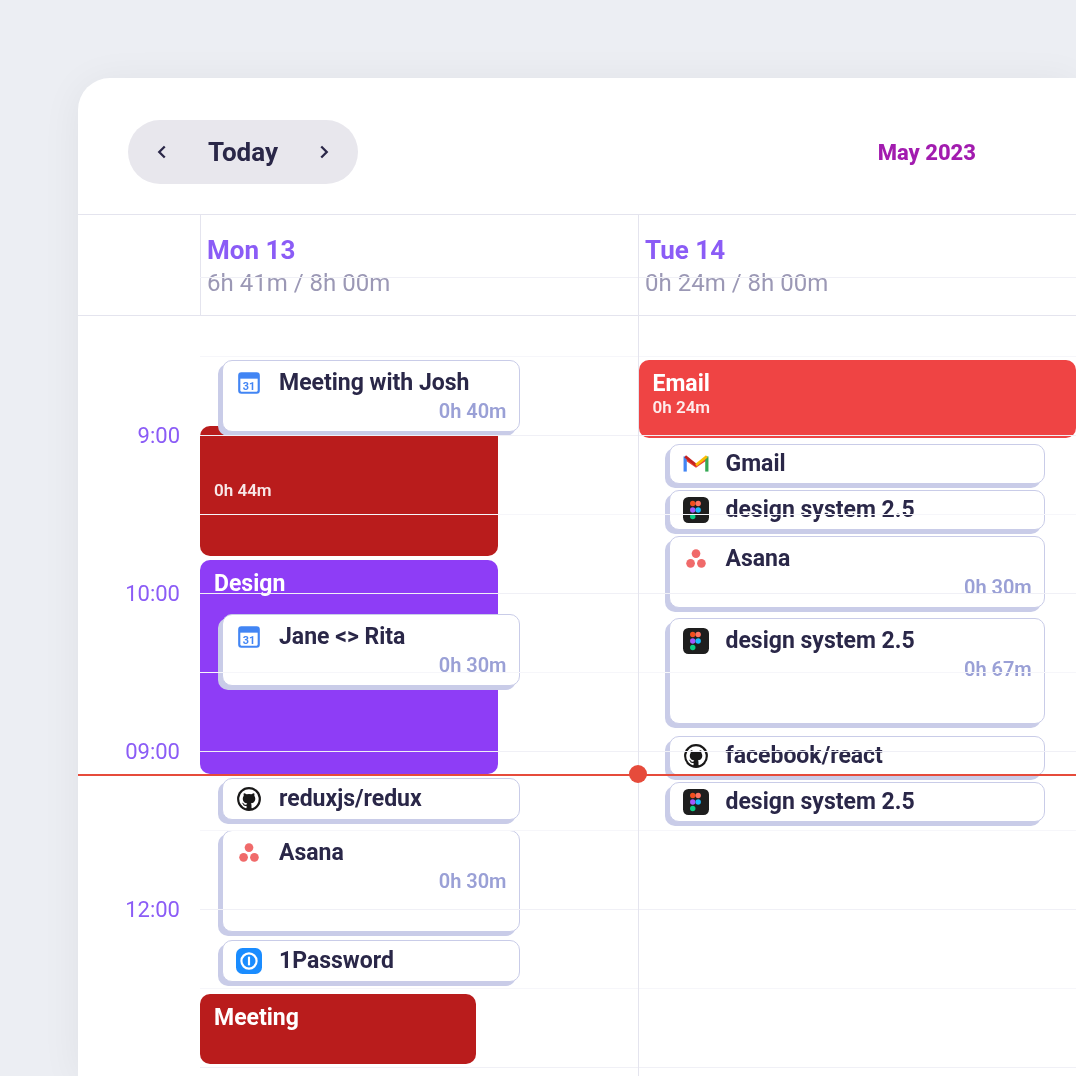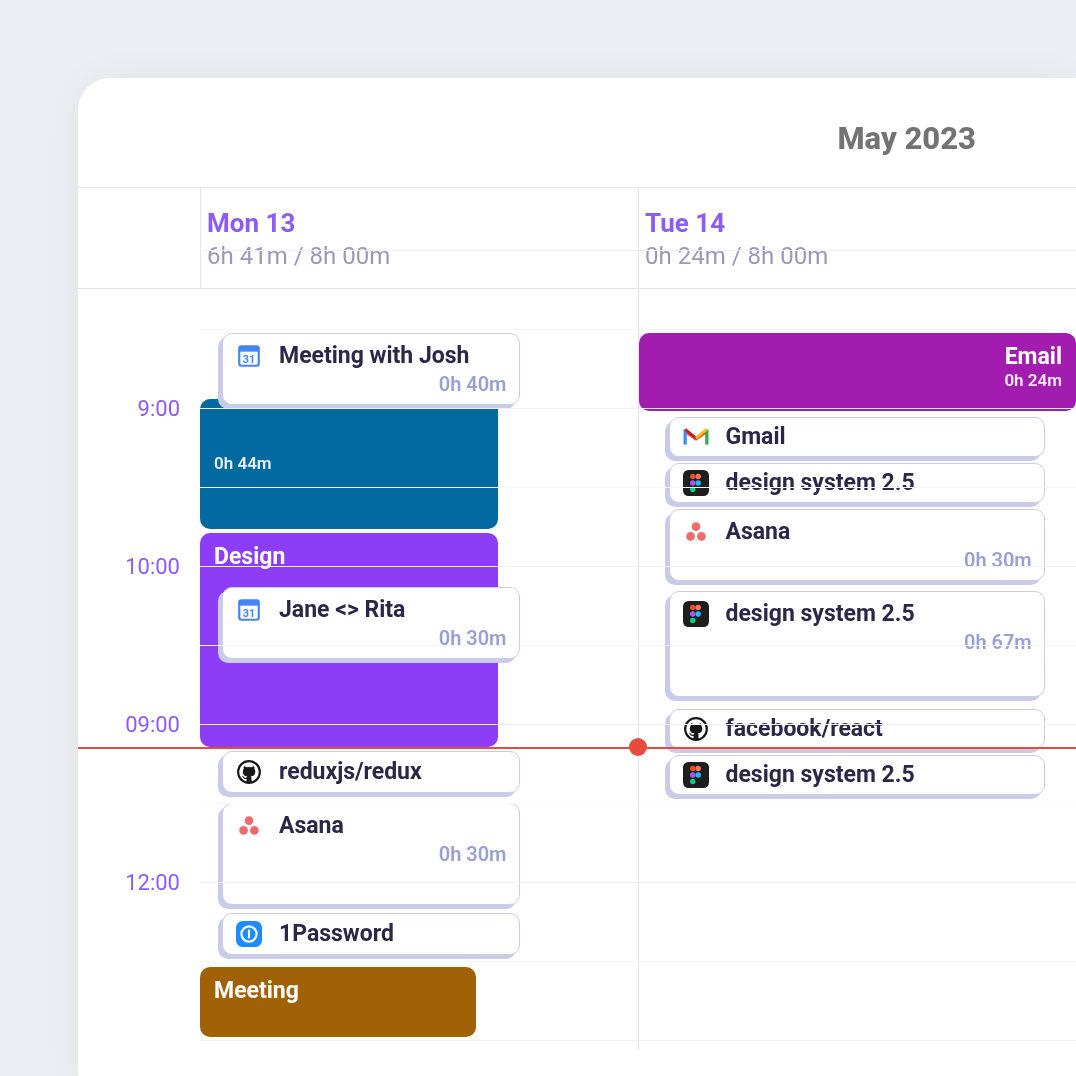--- a/index.html
+++ b/index.html
@@ -3,21 +3,21 @@
 <meta charset="utf-8">
 <style>
 * { margin:0; padding:0; box-sizing:border-box; font-family:-apple-system,BlinkMacSystemFont,"Segoe UI",Roboto,sans-serif; }
 body { background:#eceef3; width:1076px; height:1076px; overflow:hidden; }
 .app { position:absolute; top:78px; left:78px; right:0; bottom:0; background:#fff; border-radius:32px 0 0 0; box-shadow:0 4px 40px rgba(0,0,0,0.06); }
 .header { display:flex; align-items:center; padding:42px 50px 30px; gap:40px; }
 .nav-pill { display:flex; align-items:center; background:#e8e7ed; border-radius:999px; padding:10px 12px; gap:6px; }
 .nav-btn { width:44px; height:44px; display:flex; align-items:center; justify-content:center; border:none; background:transparent; cursor:pointer; border-radius:50%; }
 .nav-btn svg { width:22px; height:22px; stroke:#2a2748; stroke-width:2.5; fill:none; }
 .today { font-size:26px; font-weight:700; color:#2a2748; padding:0 18px; }
-.month { font-size:31px; font-weight:800; color:#737373; margin-left:auto; margin-right:50px; }
+.month { font-size:22px; font-weight:800; color:#a21caf; margin-left:auto; margin-right:50px; }
 .days-header { display:flex; border-top:1px solid #e4e4ee; border-bottom:1px solid #e4e4ee; }
 .time-gutter-head { width:122px; flex-shrink:0; }
 .day-head { flex:1; padding:20px 0 18px 6px; border-left:1px solid #e4e4ee; }
 .day-head:first-of-type { border-left:none; }
 .day-name { font-size:26px; font-weight:700; color:#8b5cf6; }
 .day-hours { font-size:24px; color:#9b98b5; margin-top:4px; }
 .grid { display:flex; position:relative; }
 .time-gutter { width:122px; flex-shrink:0; position:relative; }
 .time-label { position:absolute; right:20px; font-size:22px; color:#8b5cf6; transform:translateY(-50%); }
 .day-col { flex:1; position:relative; border-left:1px solid #e4e4ee; }
@@ -33,20 +33,33 @@
 .icon { width:28px; height:28px; display:inline-flex; align-items:center; justify-content:center; border-radius:6px; flex-shrink:0; }
 .now-line { position:absolute; left:0; right:0; border-top:2px solid #e64b3b; z-index:50; }
 .now-dot { position:absolute; width:18px; height:18px; background:#e64b3b; border-radius:50%; transform:translate(-50%,-50%); z-index:51; }
 </style>
 </head>
 <body>
 
 <div class="app">
 
   <div class="header">
+    <div class="nav-pill">
+      <button class="nav-btn">
+        <svg viewBox="0 0 24 24">
+            <polyline points="15 18 9 12 15 6"></polyline>
+          </svg>
+      </button>
+      <span class="today">Today</span>
+      <button class="nav-btn">
+        <svg viewBox="0 0 24 24">
+            <polyline points="9 18 15 12 9 6"></polyline>
+          </svg>
+      </button>
+    </div>
     <div class="month">May 2023</div>
   </div>
 
   <div class="days-header">
     <div class="time-gutter-head"></div>
     <div class="day-head">
       <div class="day-name">Mon 13</div>
       <div class="day-hours">6h 41m / 8h 00m</div>
     </div>
     <div class="day-head">
@@ -58,21 +71,21 @@
   <div class="grid" id="grid" style="height: 760px;">
     <div class="time-gutter" id="gutter">
         <div class="time-label" style="top: 118.5px;">9:00</div>
         <div class="time-label" style="top: 276.5px;">10:00</div>
         <div class="time-label" style="top: 434.5px;">09:00</div>
         <div class="time-label" style="top: 592.5px;">12:00</div>
       </div>
 
     <div class="day-col" id="mon" style="border-left:none">
 
-      <div class="block" style="background:#0369a1;left:0;width:68%;top:110px;height:130px;padding-top:54px">
+      <div class="block" style="background:#b91c1c;left:0;width:68%;top:110px;height:130px;padding-top:54px">
         <div class="block-dur">0h 44m</div>
       </div>
 
       <div class="card" style="left:22px;width:68%;top:44px;">
         <div class="card-row">
           <span class="icon">
               <svg viewBox="0 0 24 24" width="26" height="26">
                 <rect x="3" y="3" width="18" height="18" rx="2" fill="#fff" stroke="#4285f4" stroke-width="2"></rect>
                 <rect x="3" y="3" width="18" height="5" fill="#4285f4"></rect>
                 <text x="12" y="18" font-size="10" text-anchor="middle" fill="#4285f4" font-weight="bold">31</text>
@@ -133,39 +146,39 @@
               <svg viewBox="0 0 24 24" width="26" height="26">
                 <rect width="24" height="24" rx="6" fill="#1a8cff"></rect>
                 <circle cx="12" cy="12" r="7" fill="none" stroke="#fff" stroke-width="2"></circle>
                 <rect x="11" y="8" width="2" height="8" fill="#fff"></rect>
               </svg>
             </span>
           <span class="card-title">1Password</span>
         </div>
       </div>
 
-      <div class="block" style="background:#a16207;left:0;width:63%;top:678px;height:70px;">
+      <div class="block" style="background:#b91c1c;left:0;width:63%;top:678px;height:70px;">
         <div class="block-title">Meeting</div>
       </div>
     <div class="hour-line" style="top: -39.5px;"></div>
         <div class="hour-line hh" style="top: 39.5px;"></div>
         <div class="hour-line" style="top: 118.5px;"></div>
         <div class="hour-line hh" style="top: 197.5px;"></div>
         <div class="hour-line" style="top: 276.5px;"></div>
         <div class="hour-line hh" style="top: 355.5px;"></div>
         <div class="hour-line" style="top: 434.5px;"></div>
         <div class="hour-line hh" style="top: 513.5px;"></div>
         <div class="hour-line" style="top: 592.5px;"></div>
         <div class="hour-line hh" style="top: 671.5px;"></div>
         <div class="hour-line" style="top: 750.5px;"></div>
       </div>
 
     <div class="day-col" id="tue">
 
-      <div class="block" style="background:#a21caf;left:0;right:0;top:44px;height:78px;text-align:right;">
+      <div class="block" style="background:#ef4444;left:0;right:0;top:44px;height:78px;">
         <div class="block-title">Email</div>
         <div class="block-dur">0h 24m</div>
       </div>
       <div class="card" style="left:30px;width:86%;top:128px;padding:5px 12px">
         <div class="card-row">
             <span class="icon">
               <svg viewBox="0 0 24 24" width="26" height="26">
                 <rect x="2" y="5" width="20" height="14" rx="2" fill="#fff"></rect>
                 <path d="M2 7l10 7 10-7" stroke="#ea4335" stroke-width="2.5" fill="none"></path>
                 <path d="M2 5v14" stroke="#4285f4" stroke-width="3"></path>

